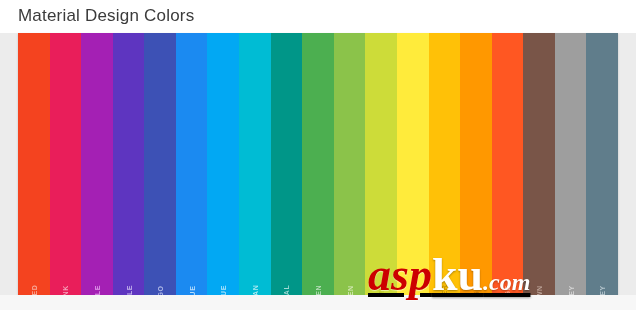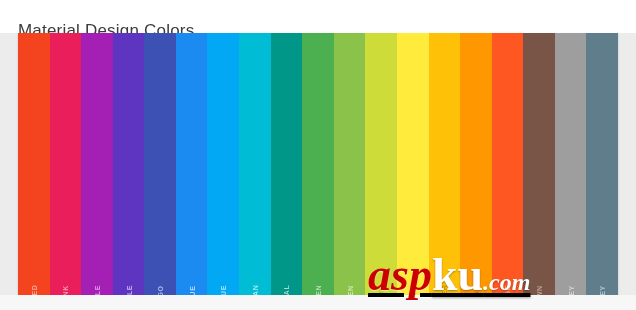--- a/index.html
+++ b/index.html
@@ -18,21 +18,21 @@
     position: relative;
     width: 636px;
     height: 310px;
     background: #ffffff;
   }
 
   
   #page-title {
     position: absolute;
     left: 18px;
-    top: 21px;
+    top: 6px;
     font-family: "Liberation Sans", sans-serif;
     font-size: 17px;
     font-weight: 400;
     color: #3b3b3b;
     letter-spacing: 0.2px;
     white-space: nowrap;
   }
 
   
   .gutter {

